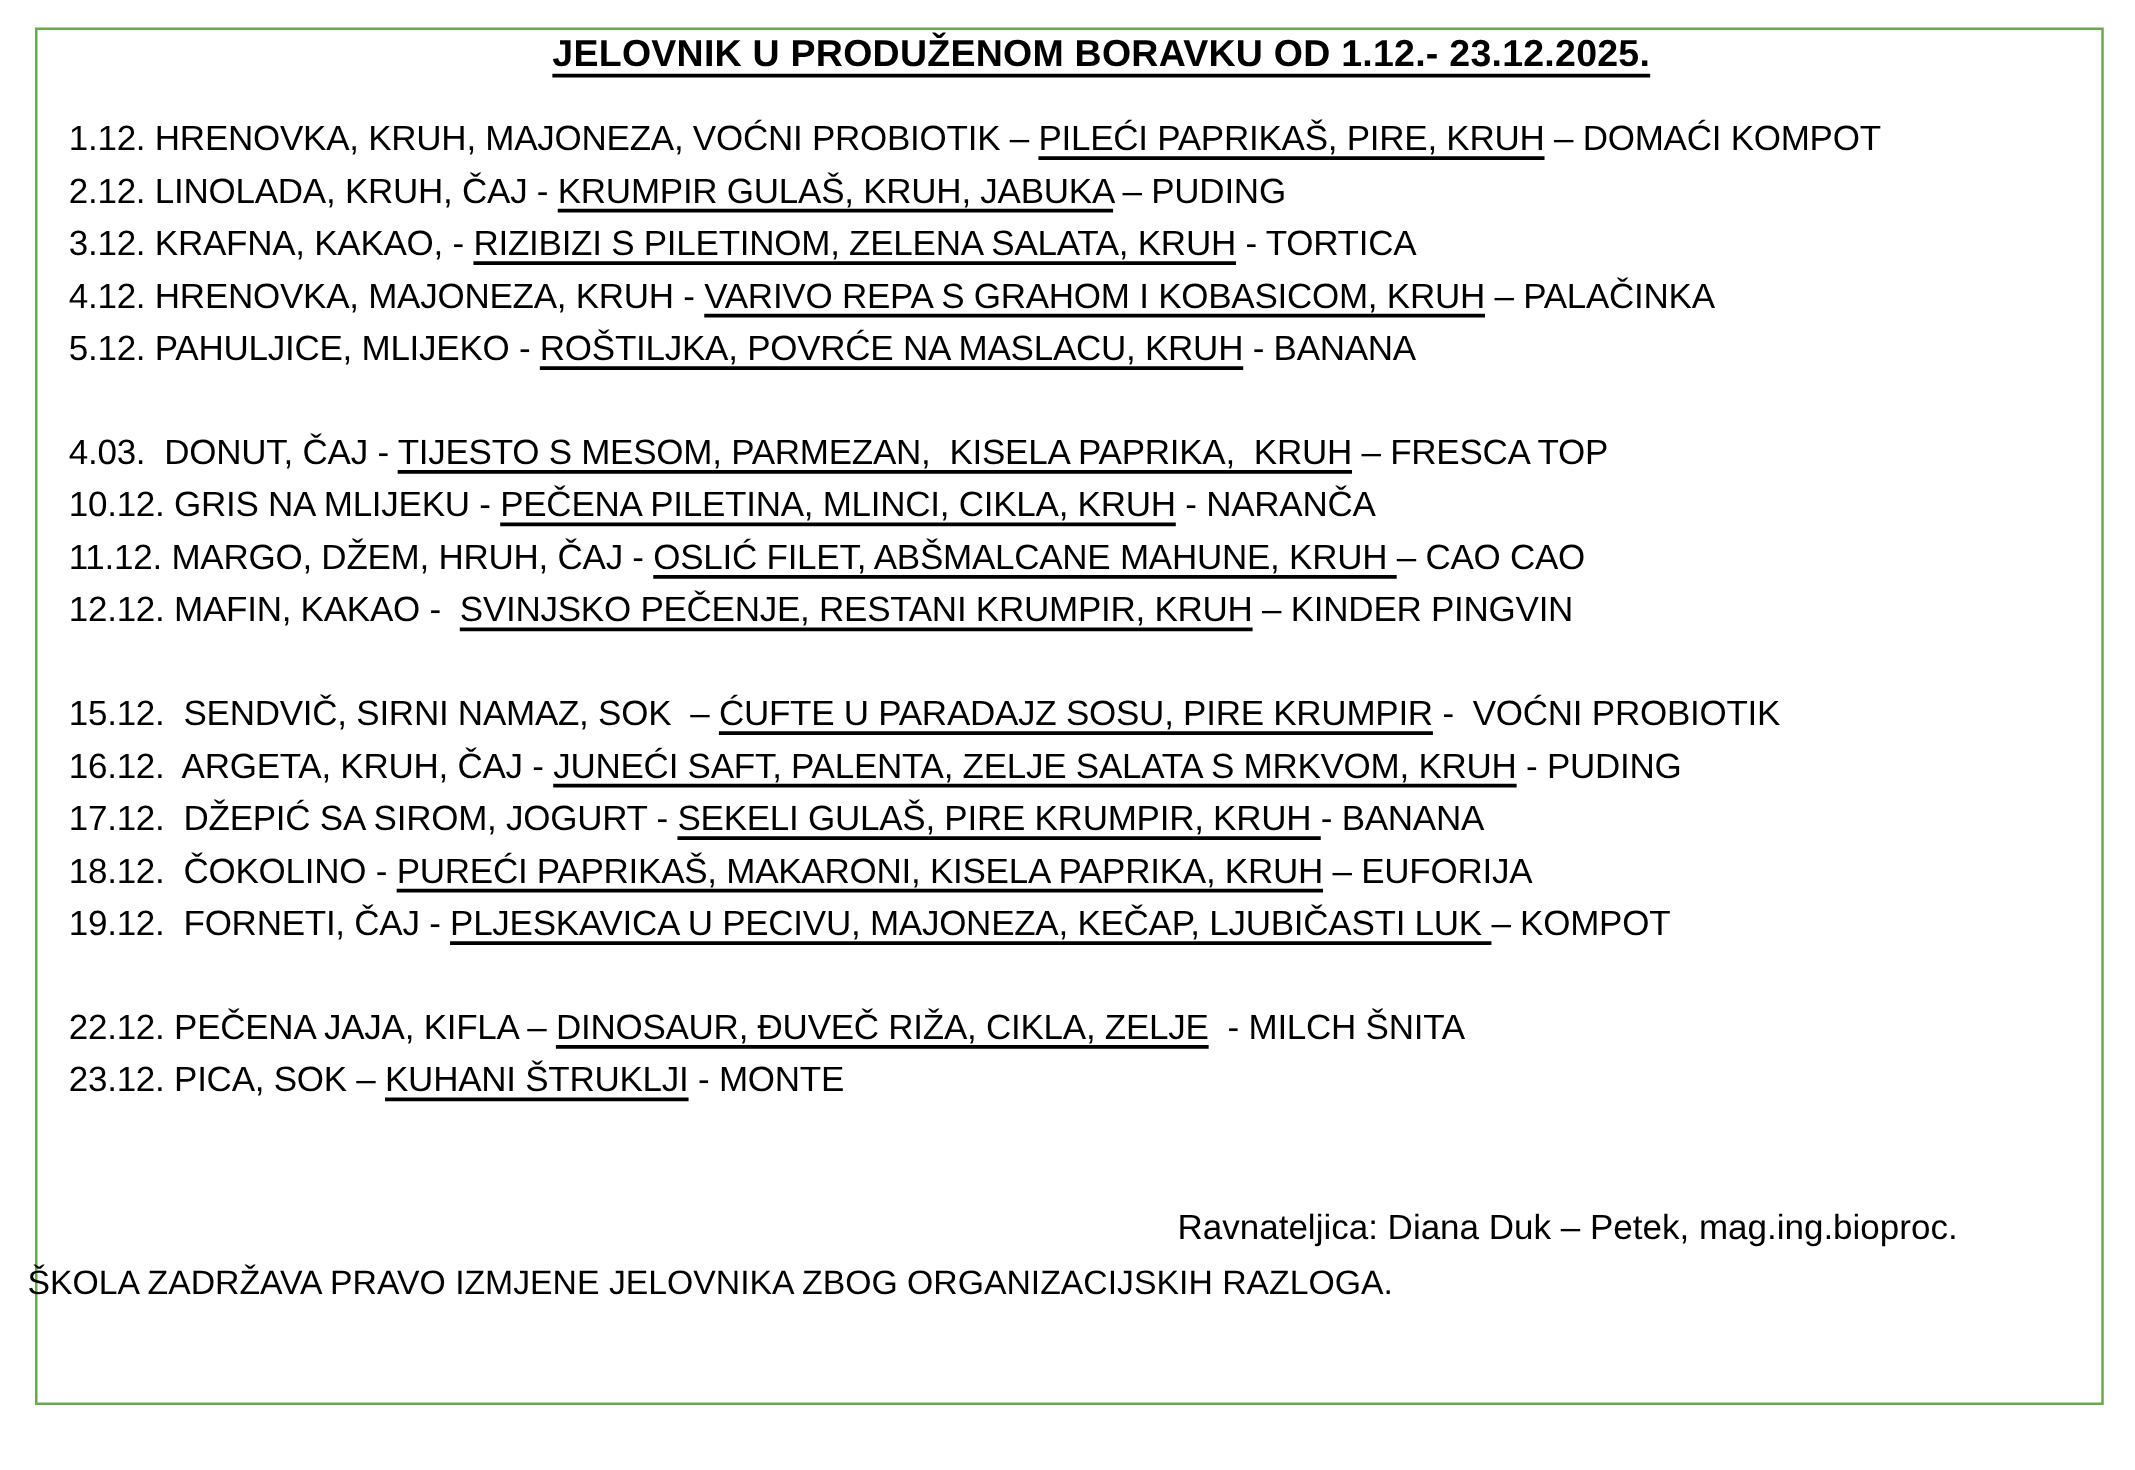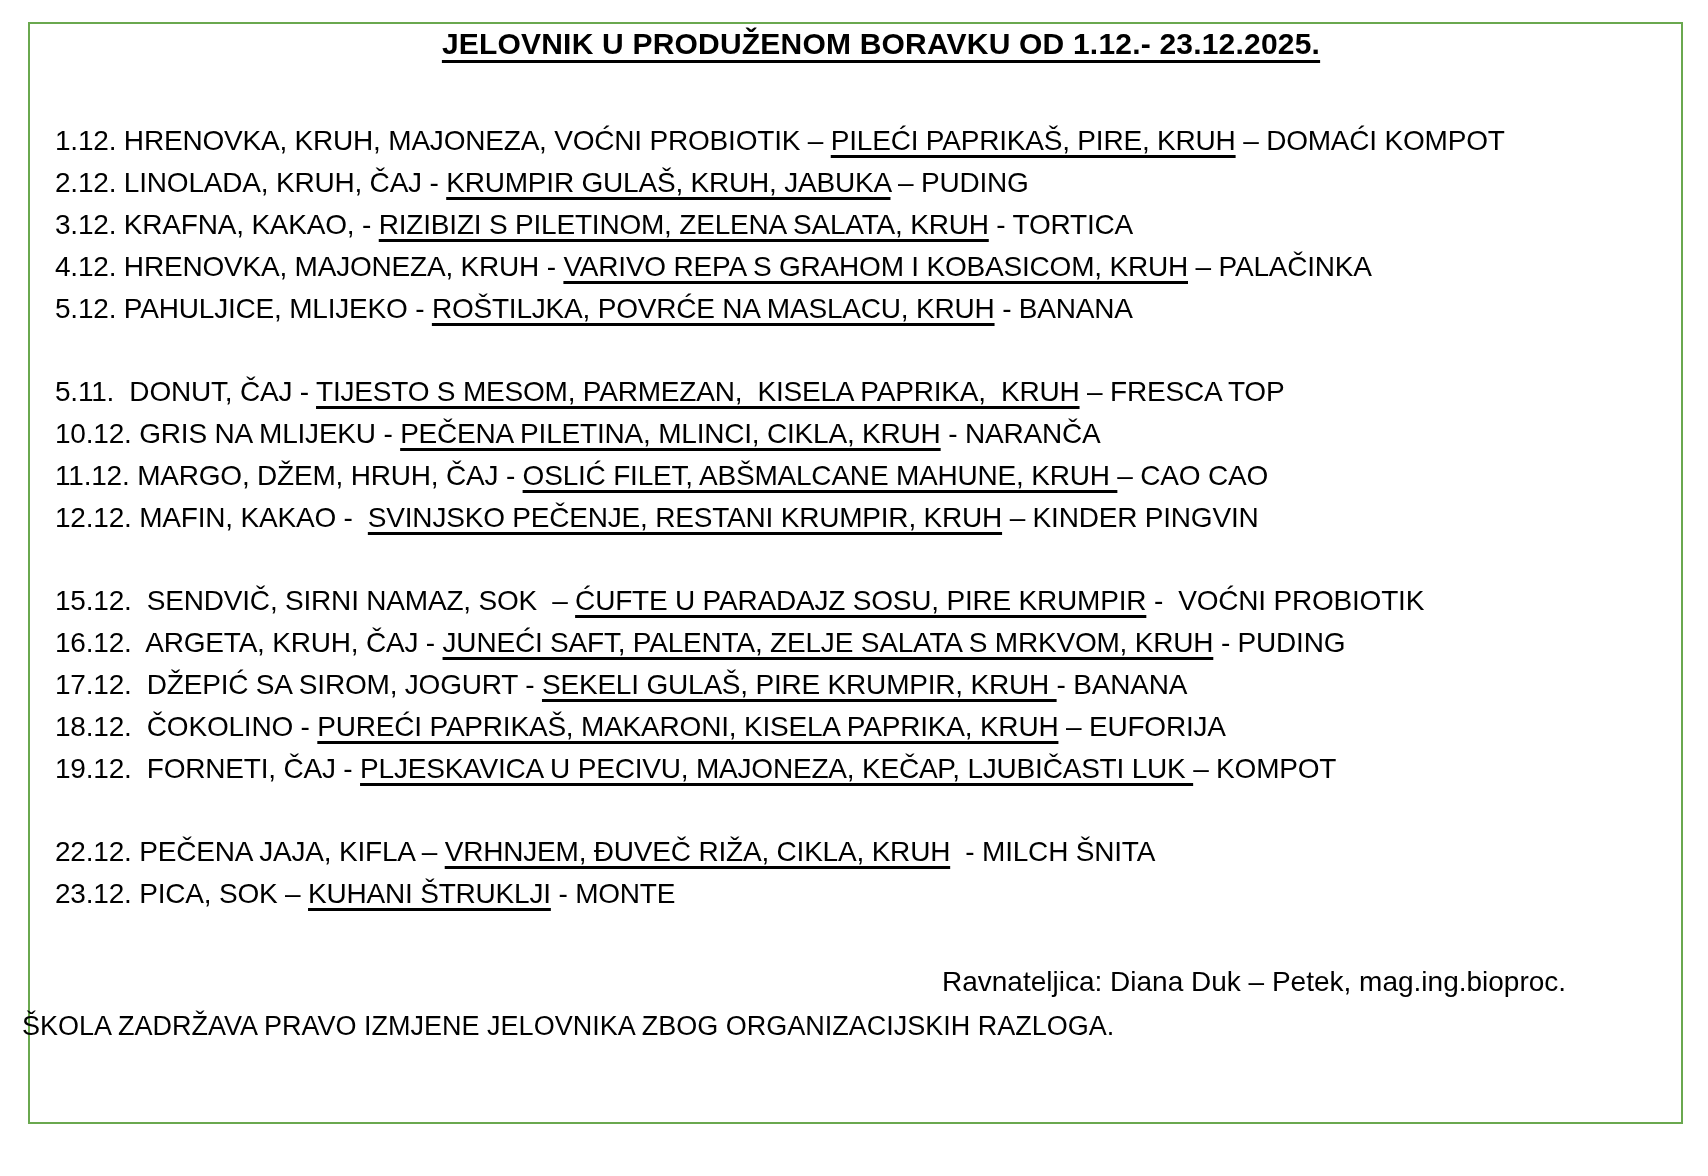--- a/index.html
+++ b/index.html
@@ -32,21 +32,21 @@
     text-decoration: underline;
     text-decoration-thickness: 2.5px;
     text-underline-offset: 6px;
   }
   .menu {
     position: absolute;
     left: 55px; top: 90px;
     font-size: 28px;
     letter-spacing: -0.2px;
   }
-  .week { margin-bottom: 41px; margin-top: 30px; }
+  .week { margin-bottom: 41px; }
   .row { line-height: 42px; white-space: pre; }
   .u {
     text-decoration: underline;
     text-decoration-thickness: 2.5px;
     text-underline-offset: 5px;
   }
   .i { }
   .signature {
     position: absolute;
     top: 966px; left: 942px;
@@ -73,34 +73,34 @@
 <div class="menu">
   <div>
       <div class="week">
         <div class="row"><span>1.12.</span><span class=""> HRENOVKA, KRUH, MAJONEZA, VOĆNI PROBIOTIK – </span><span class="u ">PILEĆI PAPRIKAŠ, PIRE, KRUH</span><span class=""> – DOMAĆI KOMPOT</span></div>
         <div class="row"><span>2.12.</span><span class=""> LINOLADA, KRUH, ČAJ - </span><span class="u ">KRUMPIR GULAŠ, KRUH, JABUKA</span><span class=""> – PUDING</span></div>
         <div class="row"><span>3.12.</span><span class=""> KRAFNA, KAKAO, - </span><span class="u ">RIZIBIZI S PILETINOM, ZELENA SALATA, KRUH</span><span class=""> - TORTICA</span></div>
         <div class="row"><span>4.12.</span><span class=""> HRENOVKA, MAJONEZA, KRUH - </span><span class="u ">VARIVO REPA S GRAHOM I KOBASICOM, KRUH</span><span class=""> – PALAČINKA</span></div>
         <div class="row"><span>5.12.</span><span class=""> PAHULJICE, MLIJEKO - </span><span class="u ">ROŠTILJKA, POVRĆE NA MASLACU, KRUH</span><span class=""> - BANANA</span></div>
       </div>
       <div class="week">
-        <div class="row"><span>5.11.</span><span class="">  DONUT, ČAJ - </span><span class="u ">TIJESTO S MESOM, PARMEZAN,  KISELA PAPRIKA,  KRUH</span><span class=""> – FRESCA TOP</span></div>
+        <div class="row"><span>4.03.</span><span class="">  DONUT, ČAJ - </span><span class="u ">TIJESTO S MESOM, PARMEZAN,  KISELA PAPRIKA,  KRUH</span><span class=""> – FRESCA TOP</span></div>
         <div class="row"><span>10.12.</span><span class=""> GRIS NA MLIJEKU - </span><span class="u ">PEČENA PILETINA, MLINCI, CIKLA, KRUH</span><span class=""> - NARANČA</span></div>
         <div class="row"><span>11.12.</span><span class=""> MARGO, DŽEM, HRUH, ČAJ - </span><span class="u ">OSLIĆ FILET, ABŠMALCANE MAHUNE, KRUH </span><span class="">– </span><span class="i">CAO CAO</span></div>
         <div class="row"><span>12.12.</span><span class=""> MAFIN, KAKAO -  </span><span class="u ">SVINJSKO PEČENJE, RESTANI KRUMPIR, KRUH</span><span class=""> – KINDER PINGVIN</span></div>
       </div>
       <div class="week">
         <div class="row"><span>15.12.</span><span class="">  SENDVIČ, SIRNI NAMAZ, SOK  – </span><span class="u ">ĆUFTE U PARADAJZ SOSU, PIRE KRUMPIR</span><span class=""> -  VOĆNI PROBIOTIK</span></div>
         <div class="row"><span>16.12.</span><span class="">  ARGETA, KRUH, ČAJ - </span><span class="u ">JUNEĆI SAFT, PALENTA, ZELJE SALATA S MRKVOM, KRUH</span><span class=""> - PUDING</span></div>
         <div class="row"><span>17.12.</span><span class="">  DŽEPIĆ SA SIROM, JOGURT - </span><span class="u ">SEKELI GULAŠ, PIRE KRUMPIR, KRUH </span><span class="">- BANANA</span></div>
         <div class="row"><span>18.12.</span><span class="">  ČOKOLINO - </span><span class="u ">PUREĆI PAPRIKAŠ, MAKARONI, KISELA PAPRIKA, KRUH</span><span class=""> – EUFORIJA</span></div>
         <div class="row"><span>19.12.</span><span class="">  FORNETI, ČAJ - </span><span class="u ">PLJESKAVICA U PECIVU, MAJONEZA, KEČAP, LJUBIČASTI LUK </span><span class="">– KOMPOT</span></div>
       </div>
       <div class="week">
-        <div class="row"><span>22.12.</span><span class=""> PEČENA JAJA, KIFLA – </span><span class="u ">VRHNJEM, ĐUVEČ RIŽA, CIKLA, KRUH</span><span class="">  - MILCH ŠNITA</span></div>
+        <div class="row"><span>22.12.</span><span class=""> PEČENA JAJA, KIFLA – </span><span class="u ">DINOSAUR, ĐUVEČ RIŽA, CIKLA, ZELJE</span><span class="">  - MILCH ŠNITA</span></div>
         <div class="row"><span>23.12.</span><span class=""> PICA, SOK – </span><span class="u ">KUHANI ŠTRUKLJI</span><span class=""> - MONTE</span></div>
       </div>
     </div>
 </div>
 
 <div class="signature">Ravnateljica: Diana Duk – Petek, mag.ing.bioproc.</div>
 
 <div class="note">ŠKOLA ZADRŽAVA PRAVO IZMJENE JELOVNIKA ZBOG ORGANIZACIJSKIH RAZLOGA.</div>
 
 </body></html>

